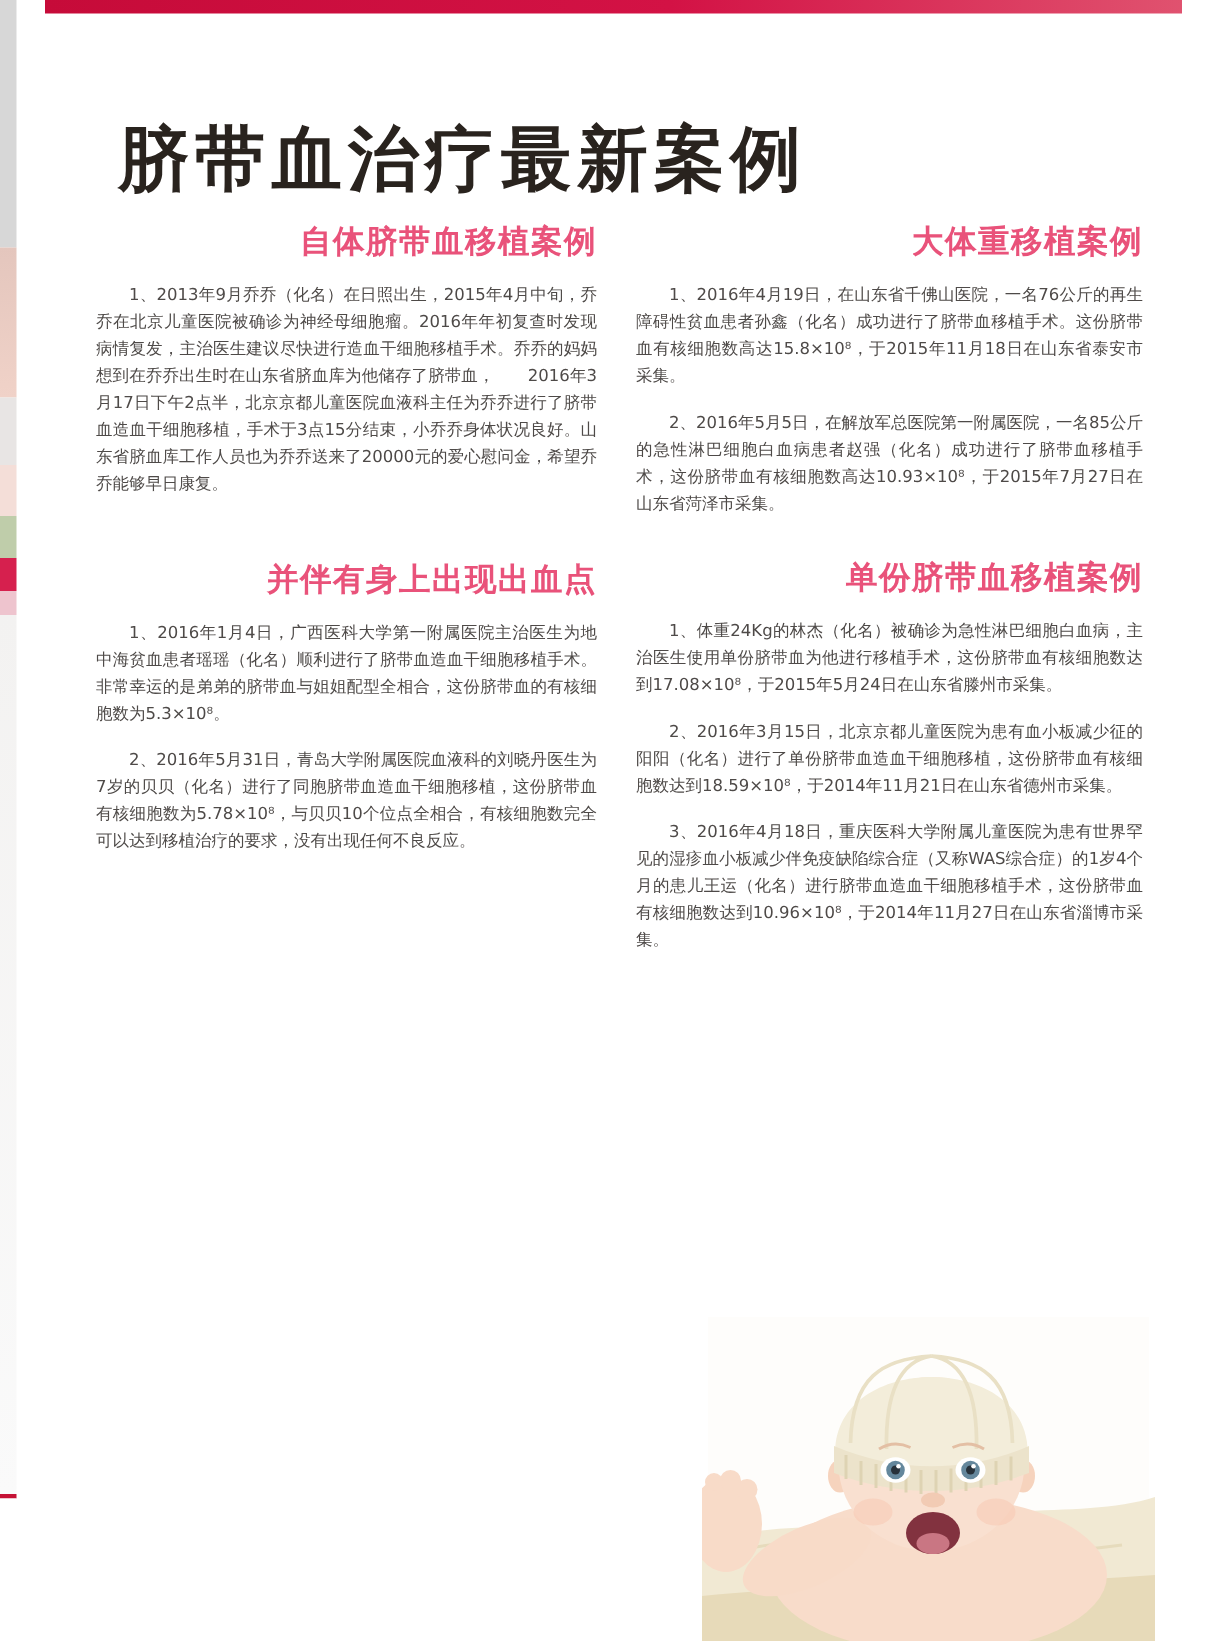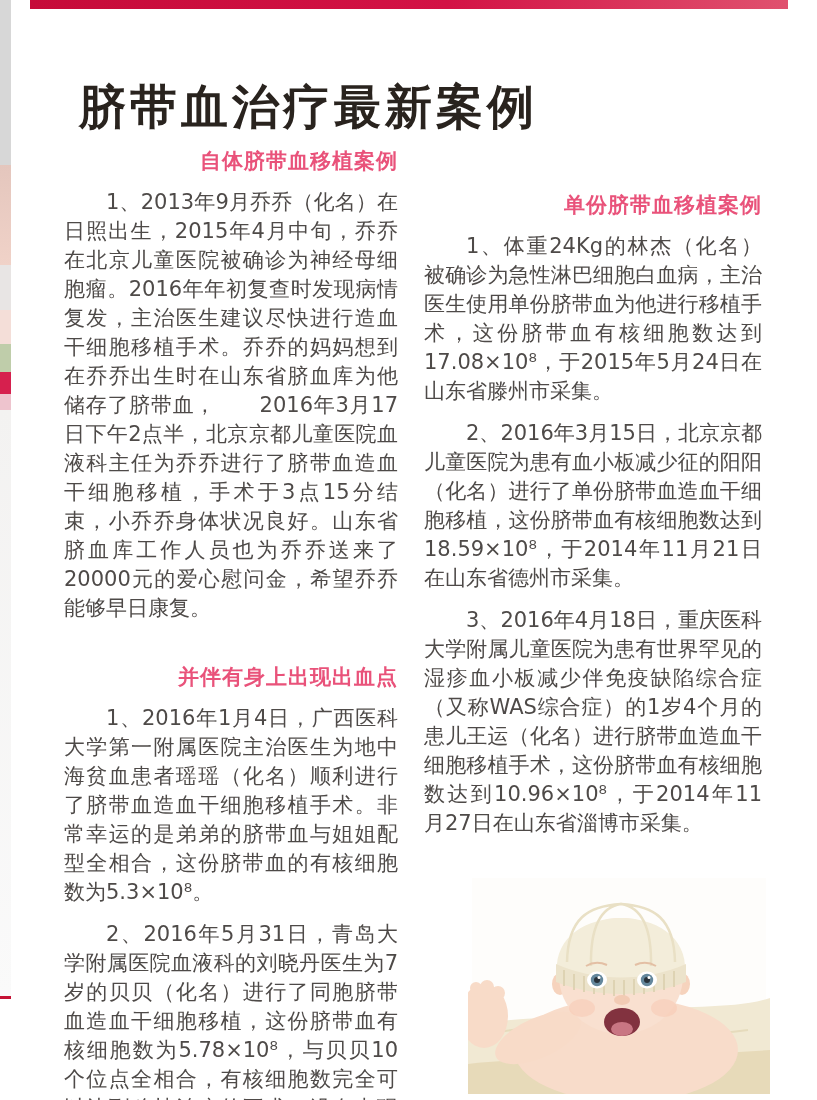--- a/index.html
+++ b/index.html
@@ -33,25 +33,25 @@
   }
 
   .col{position:absolute;top:147px;}
   .col-left{left:64px;width:334px;}
   .col-right{left:424px;width:338px;}
 
   .sec-h{
     margin:0 0 4px 0;font-size:21px;font-weight:700;color:#e9527a;letter-spacing:1px;text-align:right;
   }
   .col p{
-    margin:13px 0 0 0;font-size:21px;line-height:29px;color:#4e4a48;
+    margin:13px 0 0 0;font-size:11px;line-height:18px;color:#4e4a48;
     text-align:justify;text-indent:2em;
   }
   .gap-lg{display:block;margin-top:40px;}
-  .gap-md{display:block;margin-top:44px;}
+  .gap-md{display:block;margin-top:26px;}
   section{display:block;}
 
   .baby{position:absolute;left:468px;top:866px;width:302px;height:228px;}
 </style>
 </head>
 <body>
 
 <div class="page">
 
   <div class="edge-strip">
@@ -77,20 +77,25 @@
       <p>1、2013年9月乔乔（化名）在日照出生，2015年4月中旬，乔乔在北京儿童医院被确诊为神经母细胞瘤。2016年年初复查时发现病情复发，主治医生建议尽快进行造血干细胞移植手术。乔乔的妈妈想到在乔乔出生时在山东省脐血库为他储存了脐带血，　　2016年3月17日下午2点半，北京京都儿童医院血液科主任为乔乔进行了脐带血造血干细胞移植，手术于3点15分结束，小乔乔身体状况良好。山东省脐血库工作人员也为乔乔送来了20000元的爱心慰问金，希望乔乔能够早日康复。</p>
     </section>
     <section class="gap-lg">
       <h2 class="sec-h">并伴有身上出现出血点</h2>
       <p>1、2016年1月4日，广西医科大学第一附属医院主治医生为地中海贫血患者瑶瑶（化名）顺利进行了脐带血造血干细胞移植手术。非常幸运的是弟弟的脐带血与姐姐配型全相合，这份脐带血的有核细胞数为5.3×10⁸。</p>
       <p>2、2016年5月31日，青岛大学附属医院血液科的刘晓丹医生为7岁的贝贝（化名）进行了同胞脐带血造血干细胞移植，这份脐带血有核细胞数为5.78×10⁸，与贝贝10个位点全相合，有核细胞数完全可以达到移植治疗的要求，没有出现任何不良反应。</p>
     </section>
   </div>
 
   <div class="col col-right">
+    <section>
+      <h2 class="sec-h">大体重移植案例</h2>
+      <p>1、2016年4月19日，在山东省千佛山医院，一名76公斤的再生障碍性贫血患者孙鑫（化名）成功进行了脐带血移植手术。这份脐带血有核细胞数高达15.8×10⁸，于2015年11月18日在山东省泰安市采集。</p>
+      <p>2、2016年5月5日，在解放军总医院第一附属医院，一名85公斤的急性淋巴细胞白血病患者赵强（化名）成功进行了脐带血移植手术，这份脐带血有核细胞数高达10.93×10⁸，于2015年7月27日在山东省菏泽市采集。</p>
+    </section>
     <section class="gap-md">
       <h2 class="sec-h">单份脐带血移植案例</h2>
       <p>1、体重24Kg的林杰（化名）被确诊为急性淋巴细胞白血病，主治医生使用单份脐带血为他进行移植手术，这份脐带血有核细胞数达到17.08×10⁸，于2015年5月24日在山东省滕州市采集。</p>
       <p>2、2016年3月15日，北京京都儿童医院为患有血小板减少征的阳阳（化名）进行了单份脐带血造血干细胞移植，这份脐带血有核细胞数达到18.59×10⁸，于2014年11月21日在山东省德州市采集。</p>
       <p>3、2016年4月18日，重庆医科大学附属儿童医院为患有世界罕见的湿疹血小板减少伴免疫缺陷综合症（又称WAS综合症）的1岁4个月的患儿王运（化名）进行脐带血造血干细胞移植手术，这份脐带血有核细胞数达到10.96×10⁸，于2014年11月27日在山东省淄博市采集。</p>
     </section>
   </div>
 
   <svg class="baby" viewBox="0 0 302 228" aria-hidden="true">
     <g>

